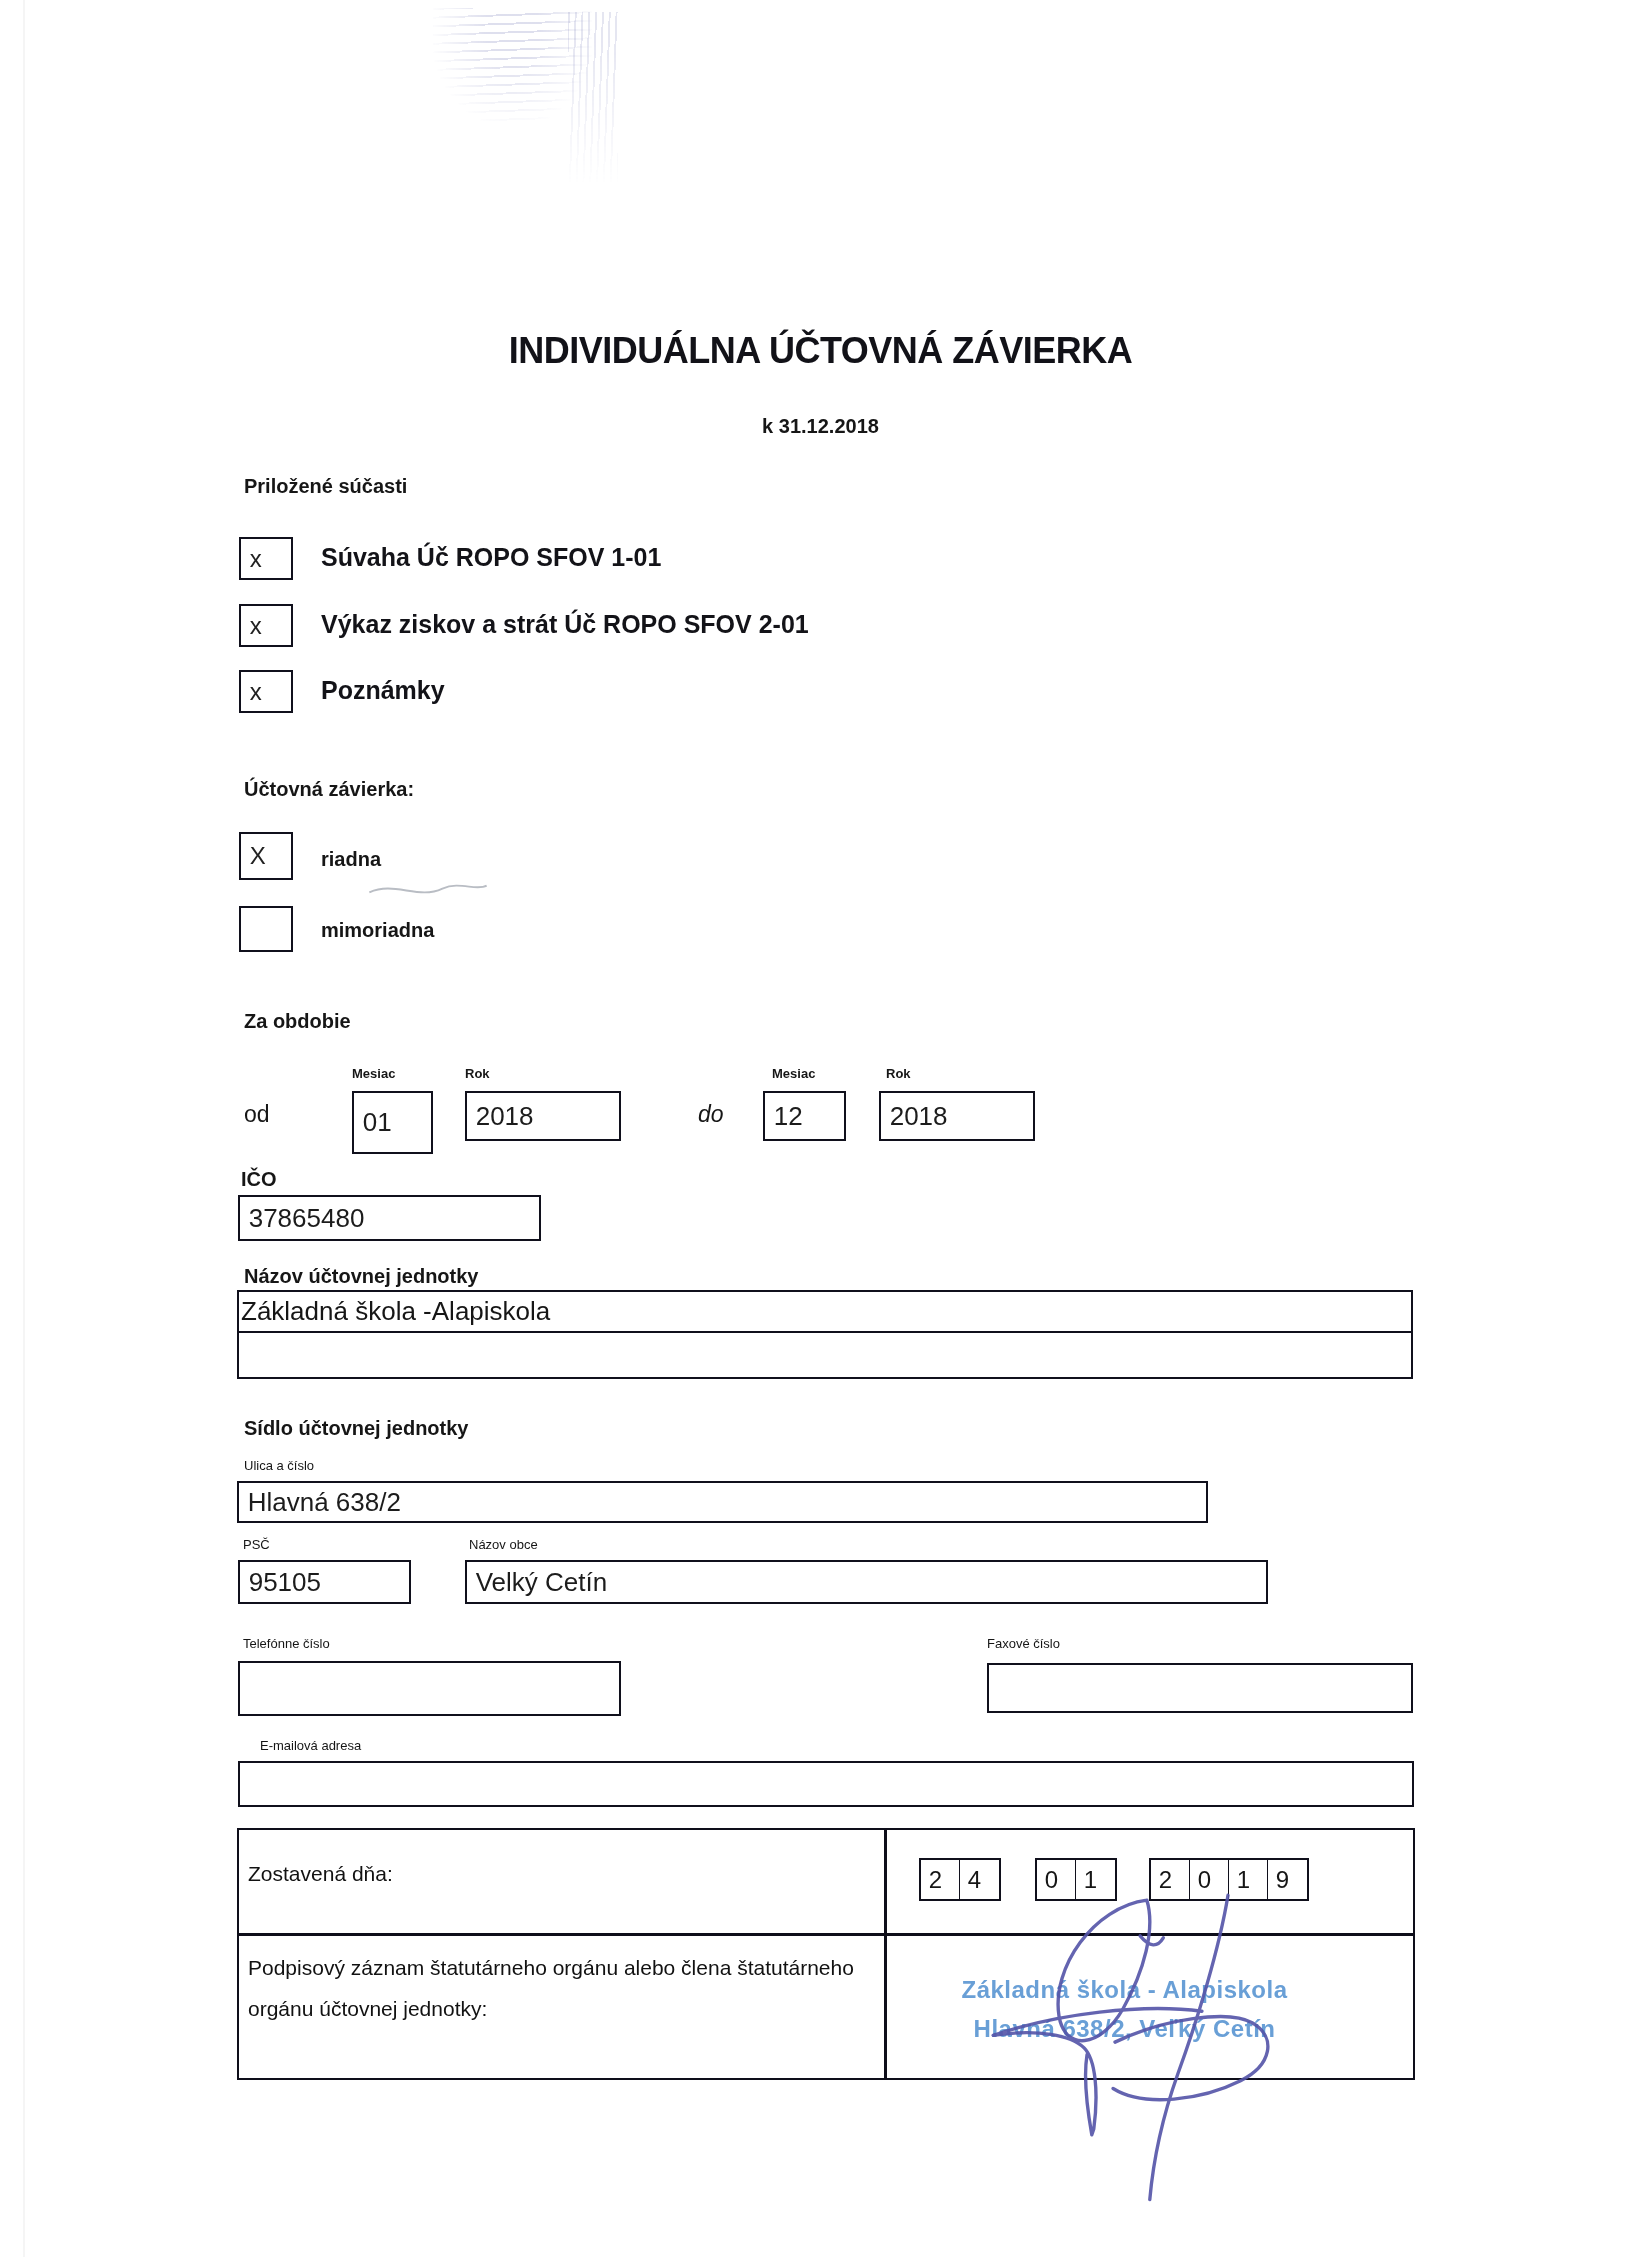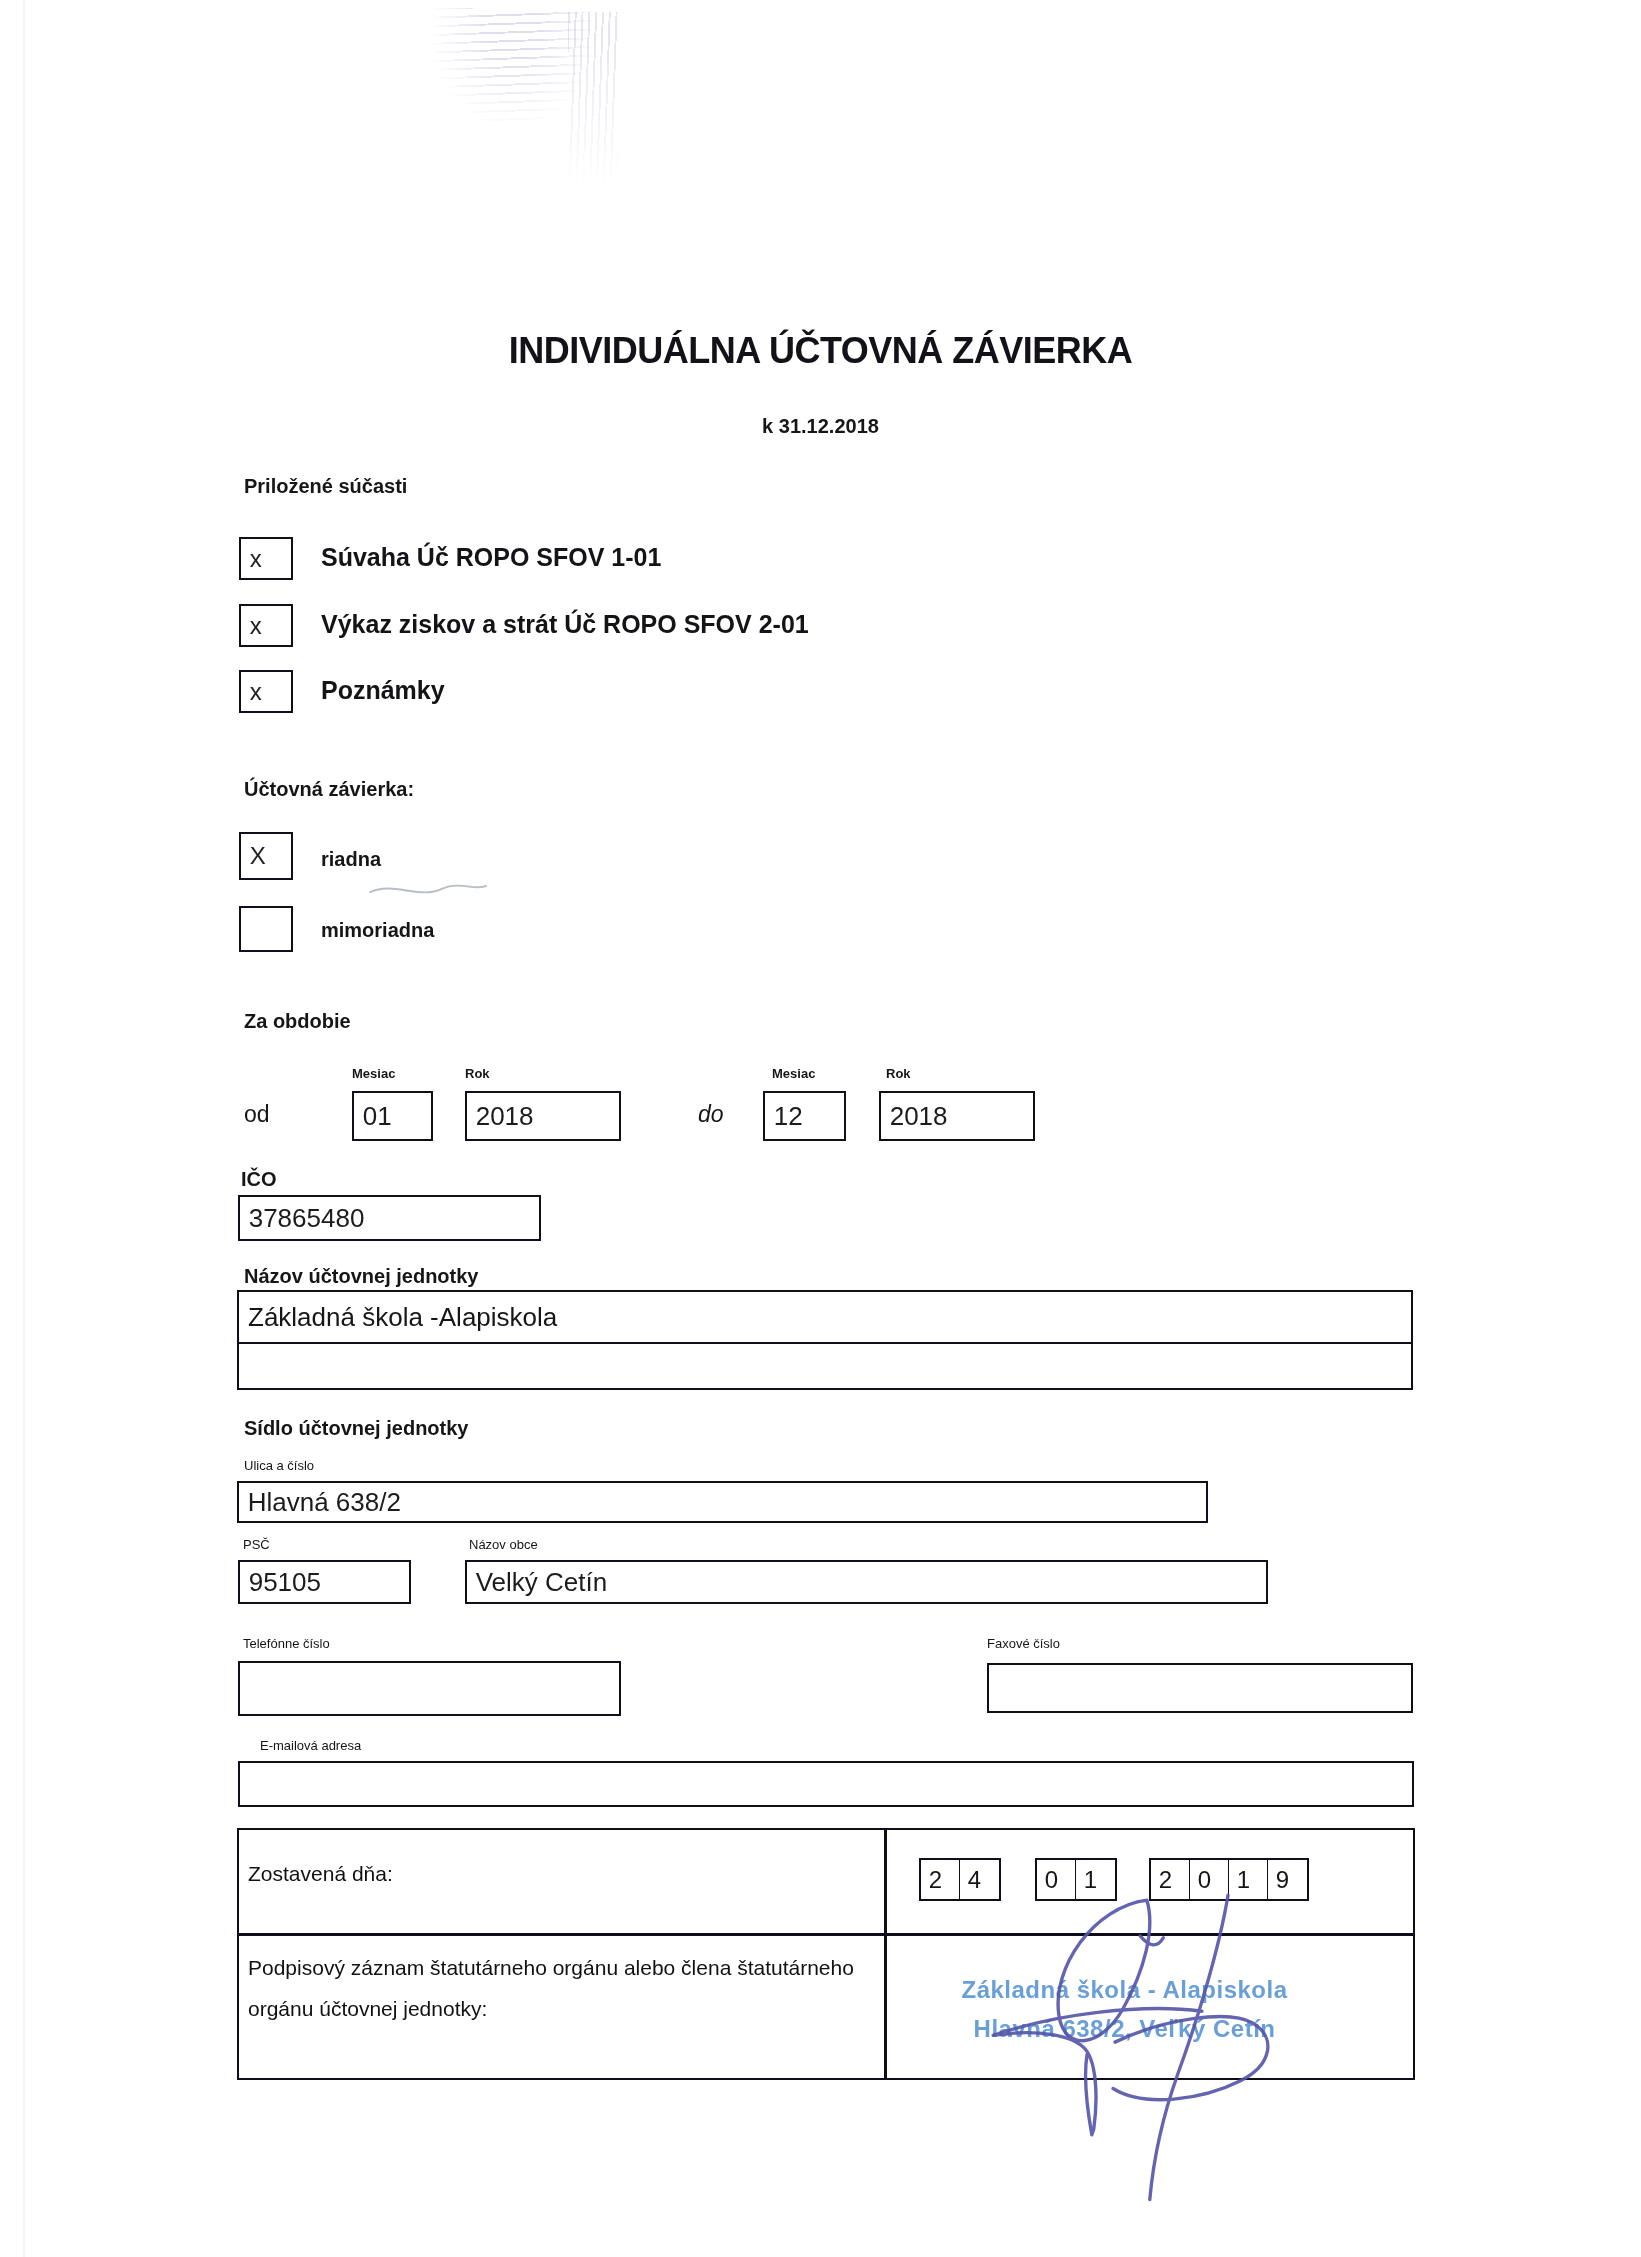--- a/index.html
+++ b/index.html
@@ -104,32 +104,32 @@
   <div class="abs lbl b" style="left:321px; top:919px;">mimoriadna</div>
 
   <div class="abs lbl b" style="left:244px; top:1010px;">Za obdobie</div>
 
   <div class="abs lbl-sm b" style="left:352px; top:1066px;">Mesiac</div>
   <div class="abs lbl-sm b" style="left:465px; top:1066px;">Rok</div>
   <div class="abs lbl-sm b" style="left:772px; top:1066px;">Mesiac</div>
   <div class="abs lbl-sm b" style="left:886px; top:1066px;">Rok</div>
 
   <div class="abs" style="left:244px; top:1101px; font-size:23px;">od</div>
-  <div class="abs fbox" style="left:352px; top:1091px; width:81px; height:50px;">01</div>
+  <div class="abs fbox" style="left:352px; top:1091px; width:81px; height:63px;">01</div>
   <div class="abs fbox" style="left:465px; top:1091px; width:156px; height:50px;">2018</div>
   <div class="abs" style="left:698px; top:1101px; font-size:23px;font-style:italic;">do</div>
   <div class="abs fbox" style="left:763px; top:1091px; width:83px; height:50px;">12</div>
   <div class="abs fbox" style="left:879px; top:1091px; width:156px; height:50px;">2018</div>
 
   <div class="abs lbl b" style="left:241px; top:1168px;">IČO</div>
   <div class="abs fbox" style="left:238px; top:1195px; width:303px; height:46px;">37865480</div>
 
   <div class="abs lbl b" style="left:244px; top:1265px;">Názov účtovnej jednotky</div>
   <div class="abs" style="left:237px; top:1290px; width:1176px; border:2.9px solid #10101c; background:#fff; box-sizing:border-box;">
-    <div style="height:50px; display:flex; align-items:center; padding-left:9px; font-size:26px;">Základná škola -Alapiskola</div>
+    <div style="height:39px; display:flex; align-items:center; padding-left:2px; font-size:26px;">Základná škola -Alapiskola</div>
     <div style="height:44px; border-top:2.9px solid #10101c; display:flex; align-items:center; padding-left:8.7px; font-size:26px;"></div>
   </div>
 
   <div class="abs lbl b" style="left:244px; top:1417px;">Sídlo účtovnej jednotky</div>
 
   <div class="abs lbl-sm" style="left:244px; top:1458px;">Ulica a číslo</div>
   <div class="abs fbox" style="left:237px; top:1481px; width:971px; height:42px;">Hlavná 638/2</div>
 
   <div class="abs lbl-sm" style="left:243px; top:1537px;">PSČ</div>
   <div class="abs lbl-sm" style="left:469px; top:1537px;">Názov obce</div>

